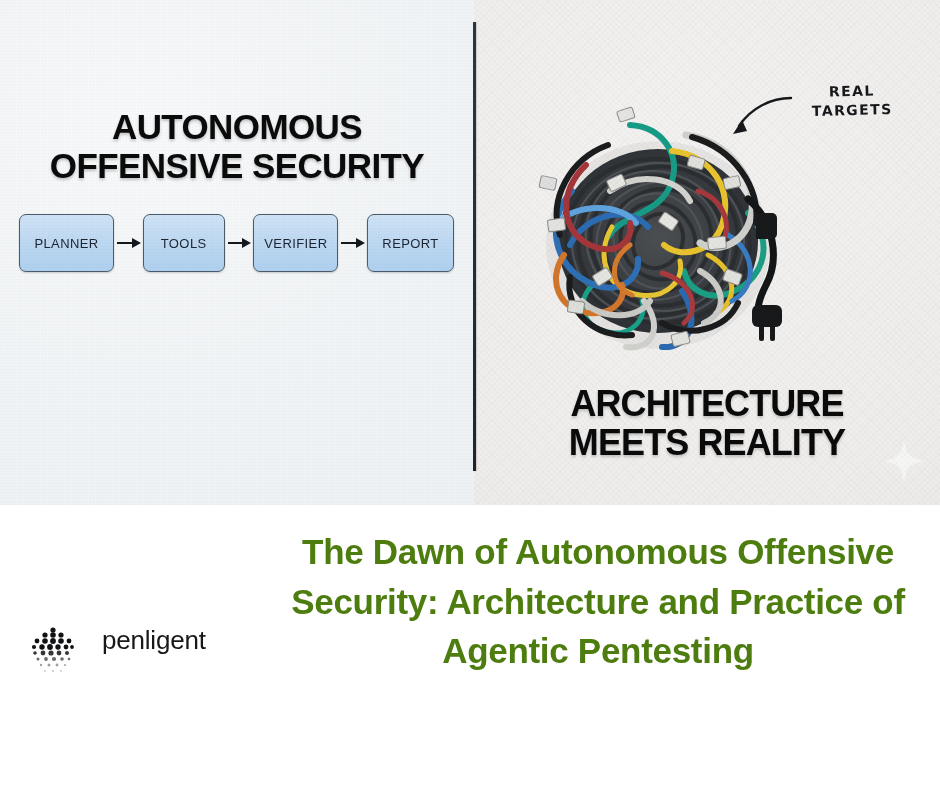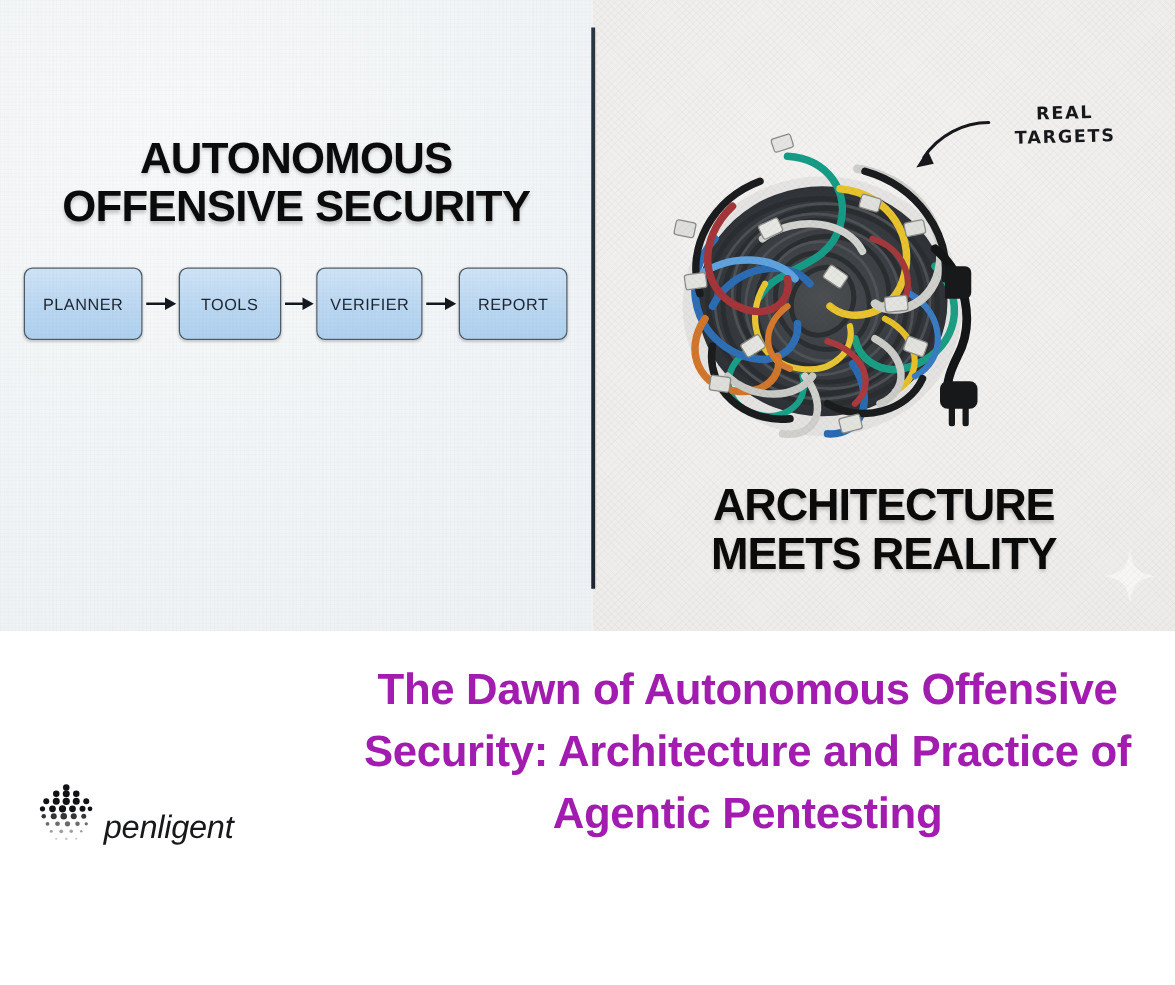--- a/index.html
+++ b/index.html
@@ -157,38 +157,38 @@
 
   
   #footer{
     position:absolute; left:0; top:505px;
     width:940px; height:283px;
     background:#ffffff;
   }
 
   #brand{
     position:absolute; left:28px; top:120px;
-    display:flex; align-items:flex-end; gap:5px;font-style:italic;
+    display:flex; align-items:flex-start; gap:24px;
   }
   #brand-mark{ width:50px; height:52px; display:block; }
   #brand-name{
     font-size:26px;
     color:#17181a;
     letter-spacing:-0.2px;
   }
 
   #article-title{
     position:absolute; left:268px; top:22px;
     width:660px;
     text-align:center;
     font-weight:bold;
     font-size:35px;
     line-height:1.42;
     letter-spacing:-0.3px;
-    color:#a21caf;
+    color:#4d7c0f;
   }
 </style>
 </head>
 <body>
 
 <div id="hero">
 
   <div id="hero-left">
 
     <div id="left-headline">AUTONOMOUS

